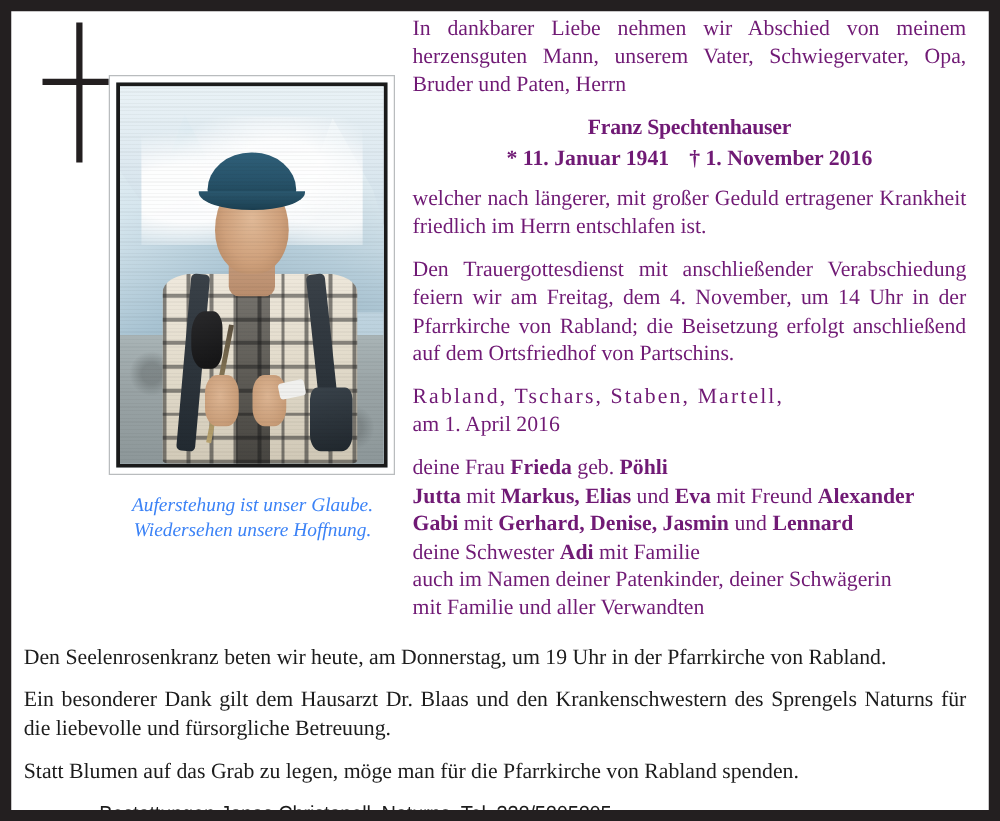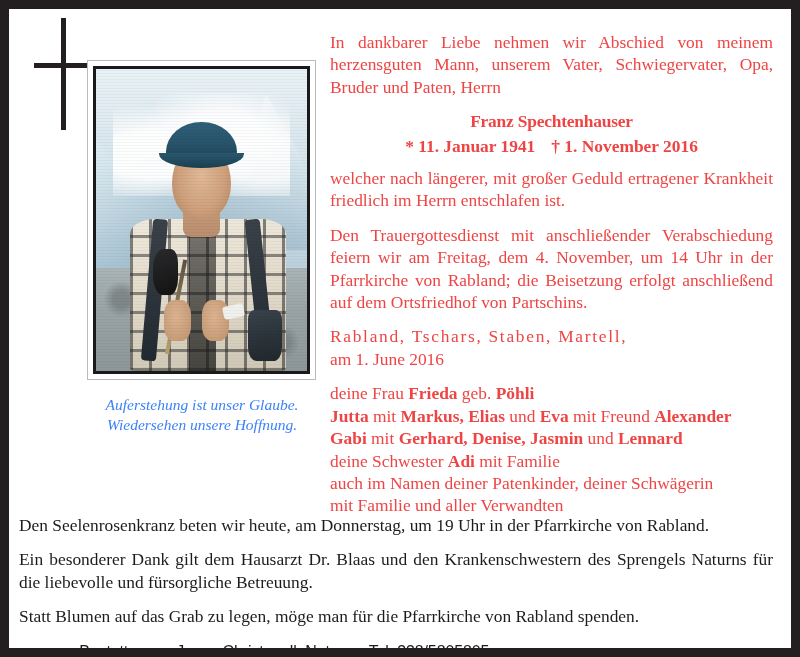--- a/index.html
+++ b/index.html
@@ -228,23 +228,23 @@
     text-align: center;
     font-style: italic;
     font-size: 15.5px;
     line-height: 20px;
     color: #3b82f6;
   }
 
   
   .right-col {
     flex: 1 1 auto;
-    padding: 22px 18px 0 8px;
-    box-sizing: border-box;
-    color: #ef4444;
+    padding: 2px 18px 0 8px;
+    box-sizing: border-box;
+    color: #701a75;
   }
   .right-col p {
     margin: 0 0 12px 0;
     font-size: 17.4px;
     line-height: 22.4px;
     text-align: justify;
   }
 
   .deceased-name {
     margin: 4px 0 2px 0 !important;
@@ -359,21 +359,21 @@
 
       <p class="deceased-name">Franz Spechtenhauser</p>
 
       <p class="dates"><span>* 11. Januar 1941</span><span class="gap"></span><span>† 1. November 2016</span></p>
 
       <p>welcher nach längerer, mit großer Geduld ertragener Krankheit friedlich im Herrn entschlafen ist.</p>
 
       <p>Den Trauergottesdienst mit anschließender Verabschiedung feiern wir am Freitag, dem 4. November, um 14 Uhr in der Pfarrkirche von Rabland; die Beisetzung erfolgt anschließend auf dem Ortsfriedhof von Partschins.</p>
 
       <p class="places">Rabland, Tschars, Staben, Martell,</p>
-      <p class="places-date">am 1. June 2016</p>
+      <p class="places-date">am 1. April 2016</p>
 
       <p class="family">
         <span class="ln">deine Frau <b>Frieda</b> geb. <b>Pöhli</b></span>
         <span class="ln"><b>Jutta</b> mit <b>Markus, Elias</b> und <b>Eva</b> mit Freund <b>Alexander</b></span>
         <span class="ln"><b>Gabi</b> mit <b>Gerhard, Denise, Jasmin</b> und <b>Lennard</b></span>
         <span class="ln">deine Schwester <b>Adi</b> mit Familie</span>
         <span class="ln">auch im Namen deiner Patenkinder, deiner Schwägerin</span>
         <span class="ln">mit Familie und aller Verwandten</span>
       </p>
 

